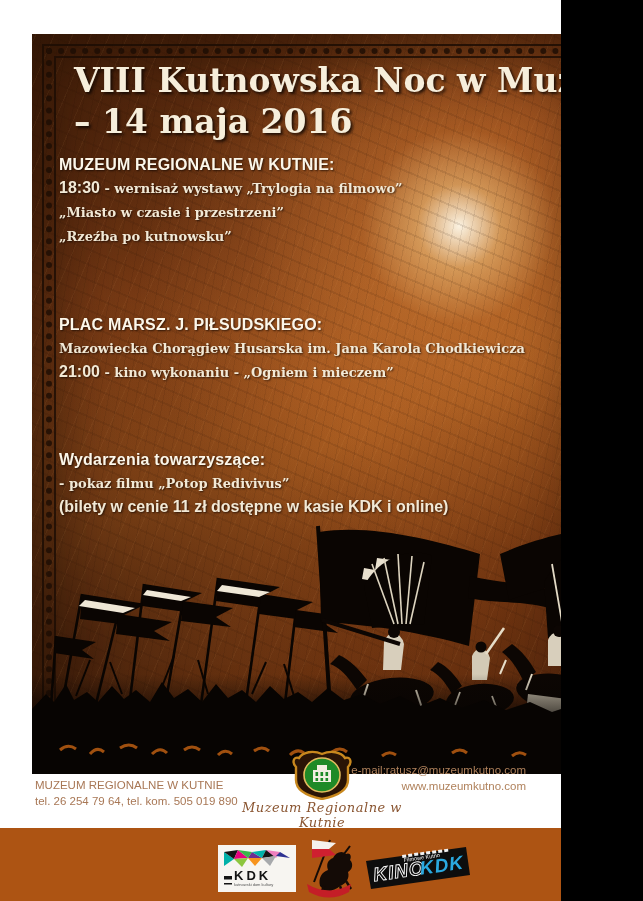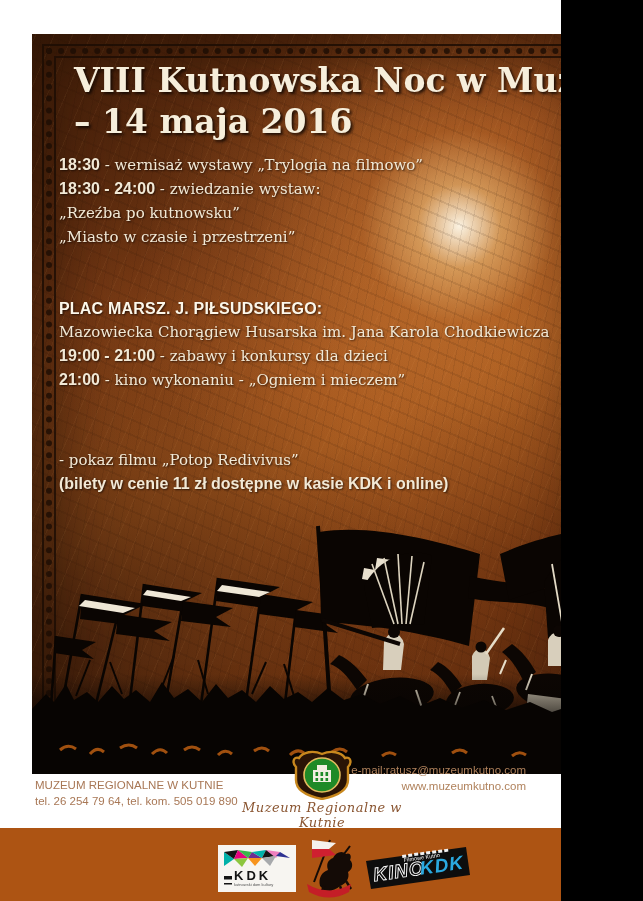--- a/index.html
+++ b/index.html
@@ -23,22 +23,22 @@
   .frame{position:absolute;left:10px;top:10px;right:10px;bottom:14px;border:2px solid rgba(28,13,4,.85);pointer-events:none;}
   .frame .dots{position:absolute;inset:2px;border:6px dotted rgba(28,13,4,.8);}
   .frame .inner{position:absolute;inset:10px;border:2px solid rgba(28,13,4,.8);}
   
   .title{position:absolute;left:42px;top:26px;color:#f6eedb;font-family:"DejaVu Serif",serif;
          font-size:33px;line-height:41px;font-weight:bold;text-shadow:2px 2px 3px rgba(10,4,1,.8);white-space:nowrap;}
   .section{position:absolute;left:27px;right:20px;color:#f2e9d6;text-shadow:1px 1px 2px rgba(15,6,2,.7);}
   .section .hdr{font-weight:bold;font-size:16px;letter-spacing:.2px;color:#fcf7ea;line-height:23px;}
   .section .ln{line-height:23px;white-space:nowrap;}
   .section .b{font-weight:bold;font-size:16px;}
-  .section .r{font-family:"DejaVu Serif",serif;font-size:15px;}
-  .s1{top:119px;} .s2{top:263px;} .s3{top:414px;}
+  .section .r{font-family:"DejaVu Serif",serif;font-size:13px;font-weight:bold;}
+  .s1{top:119px;} .s2{top:279px;} .s3{top:414px;}
   
   .scene{position:absolute;left:0;top:490px;width:577px;height:250px;}
   
   .addr{position:absolute;left:35px;top:777px;font-size:11.5px;line-height:16px;color:#a87755;}
   .contact{position:absolute;right:35px;top:762px;font-size:11.5px;line-height:16px;color:#b0825c;text-align:right;}
   .crest{position:absolute;left:287px;top:750px;width:70px;height:50px;}
   .crest-caption{position:absolute;left:222px;top:800px;width:200px;text-align:center;
      font-family:"DejaVu Serif",serif;font-style:italic;font-size:13px;color:#8a5531;letter-spacing:.5px;}
   
   .bar{position:absolute;left:0;top:828px;width:643px;height:73px;background:#ad5413;}
@@ -56,34 +56,34 @@
       <div class="dots"></div>
       <div class="inner"></div>
     </div>
 
     <div class="title">
       <div>VIII Kutnowska Noc w Muzeum</div>
       <div>– 14 maja 2016</div>
     </div>
 
     <div class="section s1">
+      <div class="hdr">MUZEUM REGIONALNE W KUTNIE:</div>
       <div class="ln"><span class="b">18:30</span><span class="r"> - wernisaż wystawy „Trylogia na filmowo”</span></div>
-      <div class="ln"><span class="b">18:30 - 24:00</span><span class="r"> - zwiedzanie wystaw:</span></div>
+      <div class="ln"><span class="b"></span><span class="r">„Miasto w czasie i przestrzeni”</span></div>
       <div class="ln"><span class="b"></span><span class="r">„Rzeźba po kutnowsku”</span></div>
-      <div class="ln"><span class="b"></span><span class="r">„Miasto w czasie i przestrzeni”</span></div>
     </div>
 
     <div class="section s2">
       <div class="hdr">PLAC MARSZ. J. PIŁSUDSKIEGO:</div>
       <div class="ln"><span class="b"></span><span class="r">Mazowiecka Chorągiew Husarska im. Jana Karola Chodkiewicza</span></div>
-      <div class="ln"><span class="b">19:00 - 21:00</span><span class="r"> - zabawy i konkursy dla dzieci</span></div>
       <div class="ln"><span class="b">21:00</span><span class="r"> - kino wykonaniu - „Ogniem i mieczem”</span></div>
     </div>
 
     <div class="section s3">
+      <div class="hdr">Wydarzenia towarzyszące:</div>
       <div class="ln"><span class="b"></span><span class="r">- pokaz filmu „Potop Redivivus”</span></div>
       <div class="ln"><span class="b">(bilety w cenie 11 zł dostępne w kasie KDK i online)</span><span class="r"></span></div>
     </div>
 
     <svg class="scene" viewBox="0 0 577 250">
       <defs>
         <linearGradient id="fade" x1="0" y1="0" x2="0" y2="1">
           <stop offset="0" stop-color="#070402" stop-opacity="0"></stop>
           <stop offset="1" stop-color="#070402" stop-opacity="1"></stop>
         </linearGradient>

